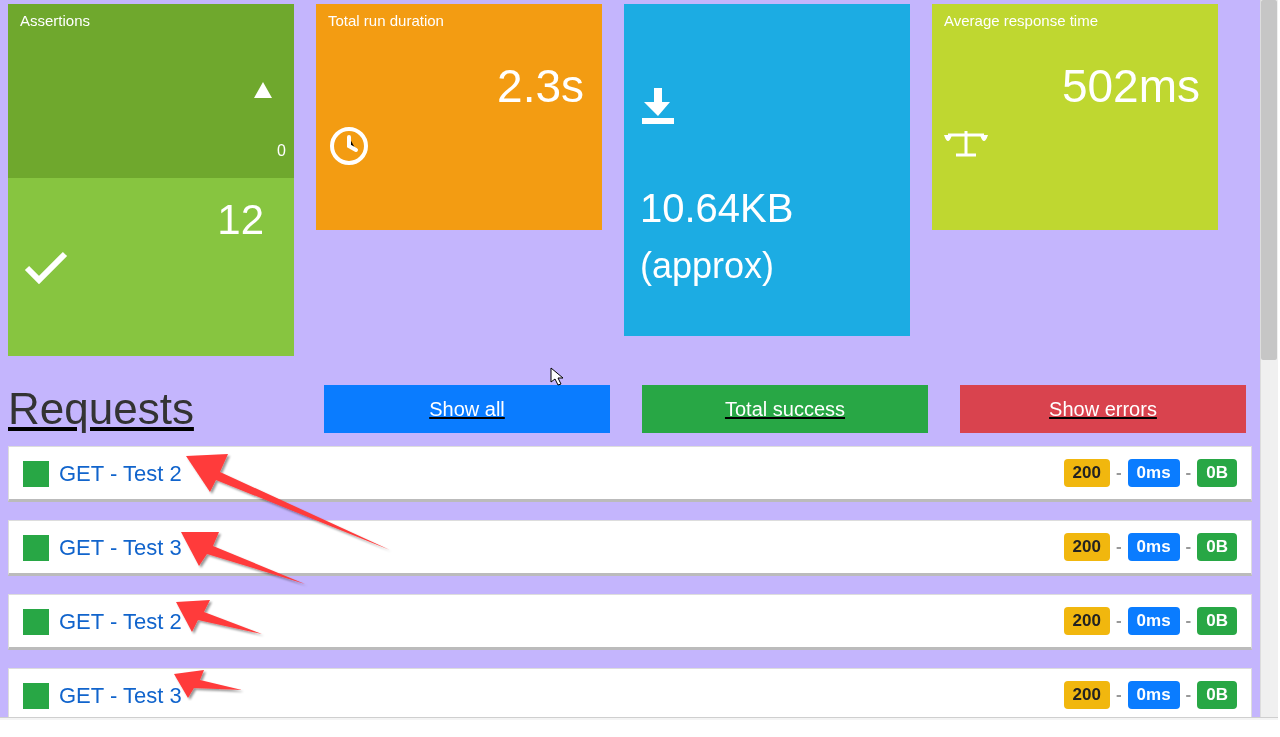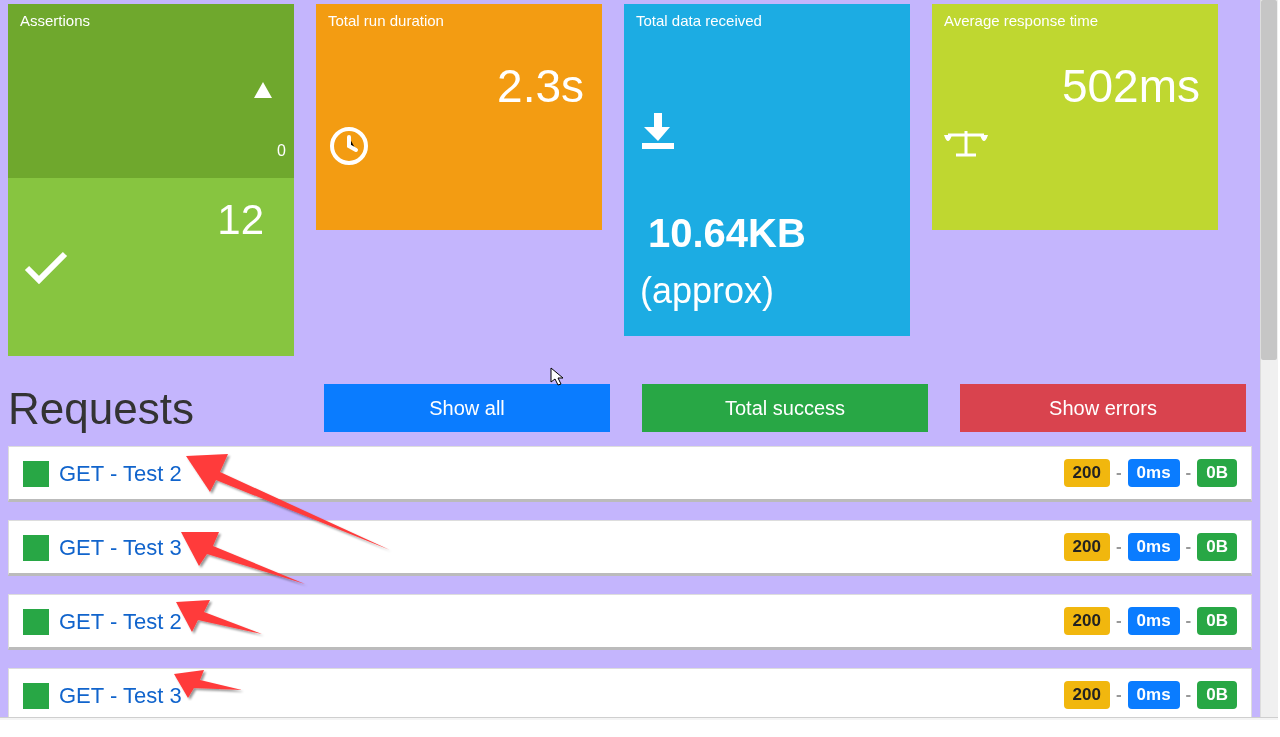--- a/index.html
+++ b/index.html
@@ -75,43 +75,44 @@
     font-weight: 300;
   }
   .duration .clock-icon { margin: 12px 0 0 12px; }
 
   
   .data { background: #1cace3; height: 332px; }
   .data .download-icon { margin: 82px 0 0 12px; }
   .data .kb {
     font-size: 40px;
     padding: 56px 0 0 16px;
-    font-weight: 700;
-    margin-left: 8px;
+    font-weight: 400;
   }
   .data .approx {
     font-size: 36px;
     padding: 14px 0 0 16px;
     font-weight: 300;
   }
 
   
   .avg { background: #bfd730; height: 226px; }
   .avg .big {
     font-size: 46px;
     text-align: right;
     padding: 30px 18px 0 0;
     font-weight: 300;
   }
   .avg .scale-icon { margin: 14px 0 0 10px; }
 
   
   .requests-row {
     display: flex;
+    align-items: center;
     margin-top: 28px;
+    text-decoration: underline;
   }
   .requests-heading {
     font-size: 44px;
     font-weight: 300;
     color: #333;
     width: 316px;
   }
   .filter-buttons {
     display: flex;
     gap: 32px;
@@ -252,21 +253,20 @@
       <div class="big">2.3s</div>
       <div class="clock-icon">
         <svg width="42" height="42" viewBox="0 0 42 42">
             <circle cx="21" cy="21" r="17" stroke="#fff" stroke-width="4" fill="none"></circle>
             <path stroke="#fff" stroke-width="4" stroke-linecap="round" d="M21 12 V21 L28 25"></path>
           </svg>
       </div>
     </div>
 
     <div class="card data">
-      <div class="card-title">Total data received</div>
       <div class="download-icon">
         <svg width="44" height="40" viewBox="0 0 44 40">
             <path fill="#fff" d="M18 2h8v14h8L22 30 8 16h10z"></path>
             <rect fill="#fff" x="6" y="32" width="32" height="6"></rect>
           </svg>
       </div>
       <div class="kb">10.64KB</div>
       <div class="approx">(approx)</div>
     </div>
 

